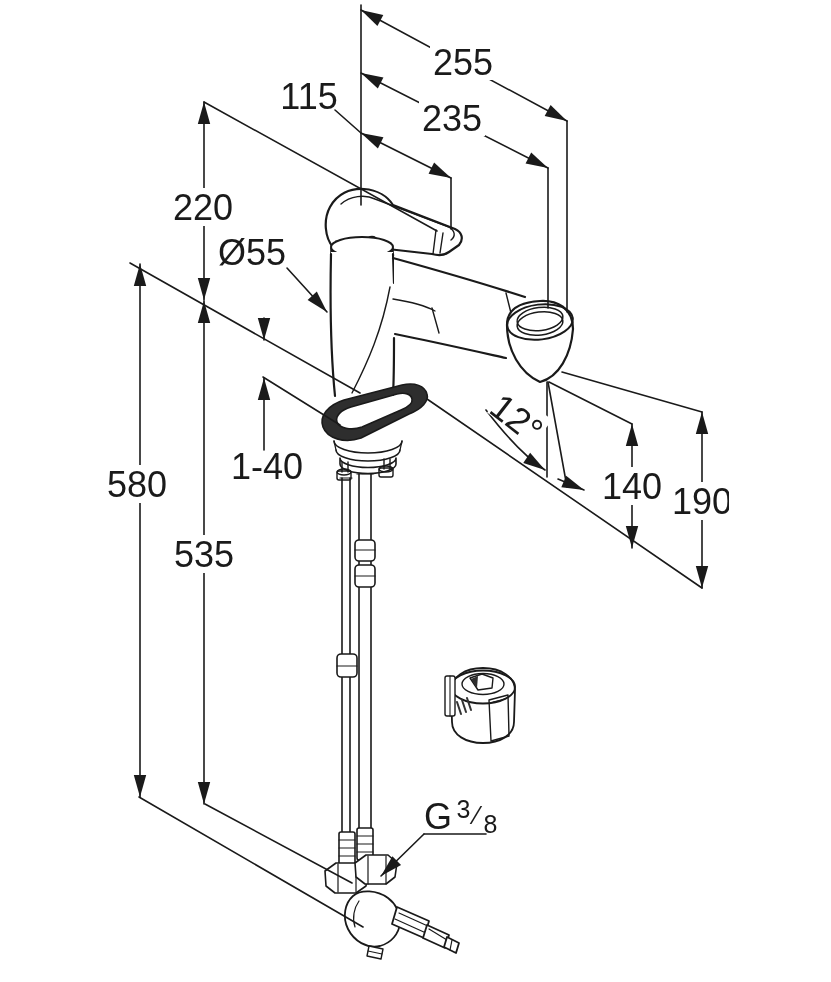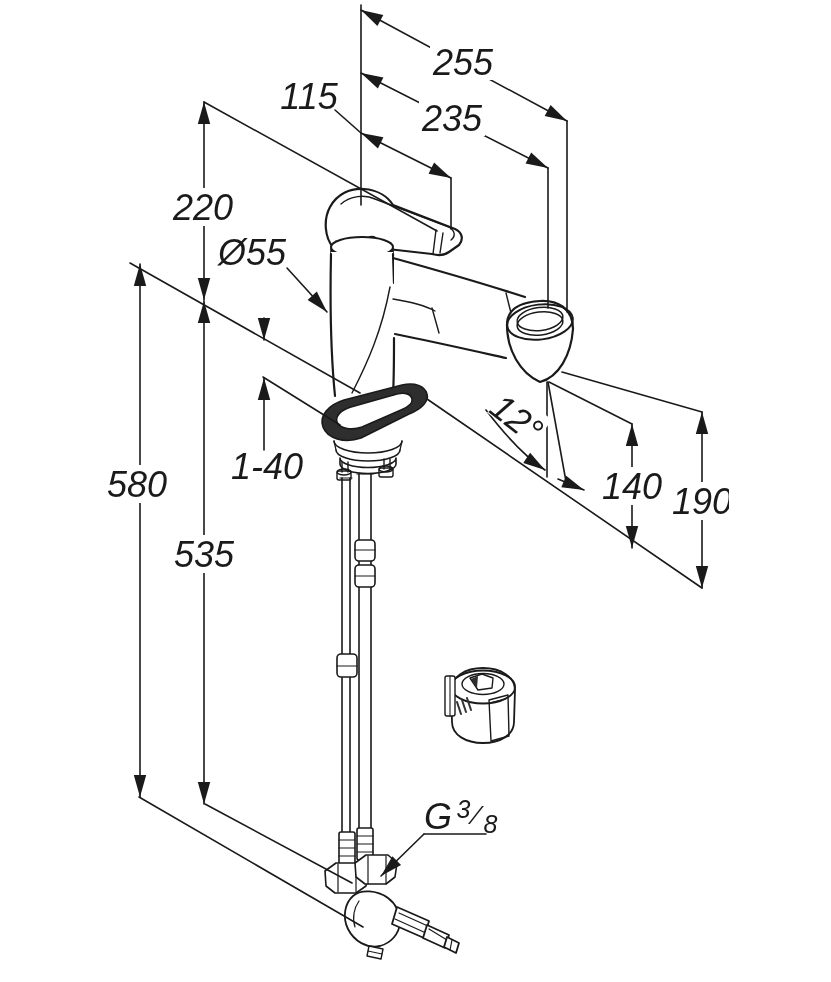--- a/index.html
+++ b/index.html
@@ -1,17 +1,17 @@
 <!DOCTYPE html>
 <html><head>
 <meta charset="utf-8">
 <style>
   html,body{margin:0;padding:0;background:#fff;}
   .stage{position:relative;width:729px;height:982px;background:#fff;overflow:hidden;
-         font-family:"Liberation Sans",sans-serif;font-style:italic;}
+         font-family:"Liberation Sans",sans-serif;}
   svg{display:block;}
   text{font-family:"Liberation Sans",sans-serif;fill:#1a1a1a;}
   .dim-label{font-size:36px;}
   .frac{font-size:25px;}
 </style>
 </head>
 <body>
 
 <div class="stage">
 <svg width="831" height="982" viewBox="0 0 831 982">

